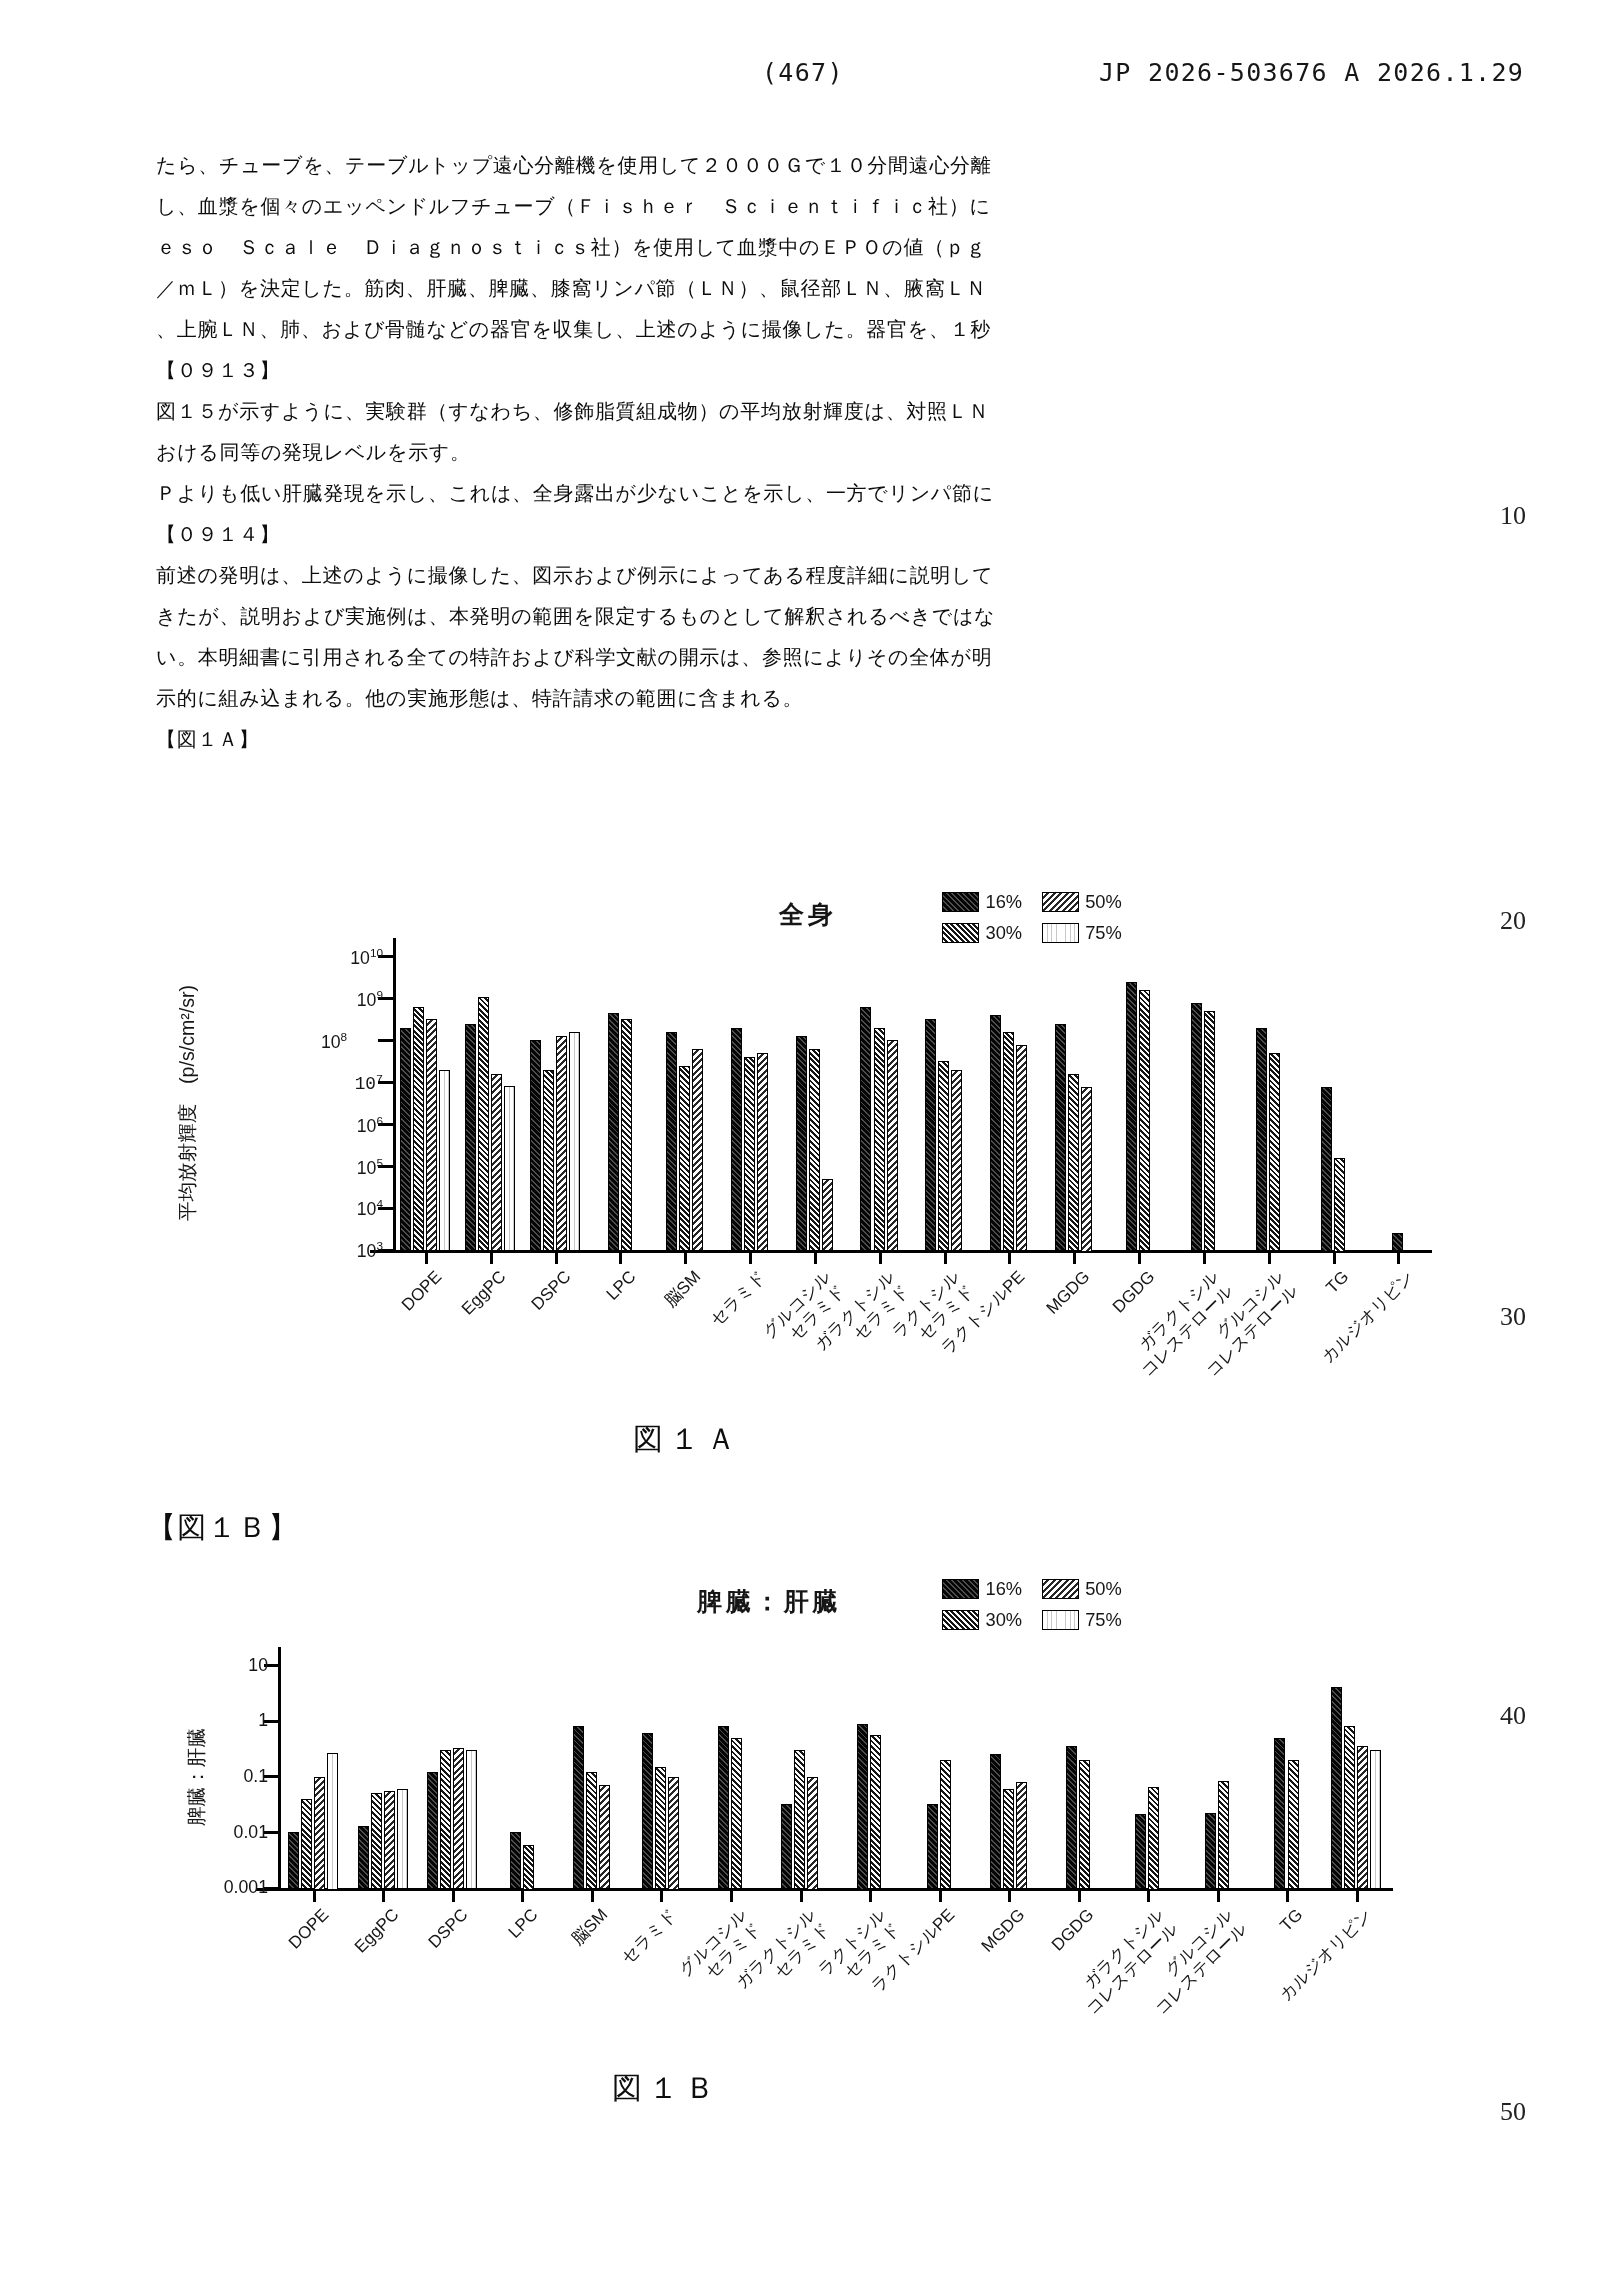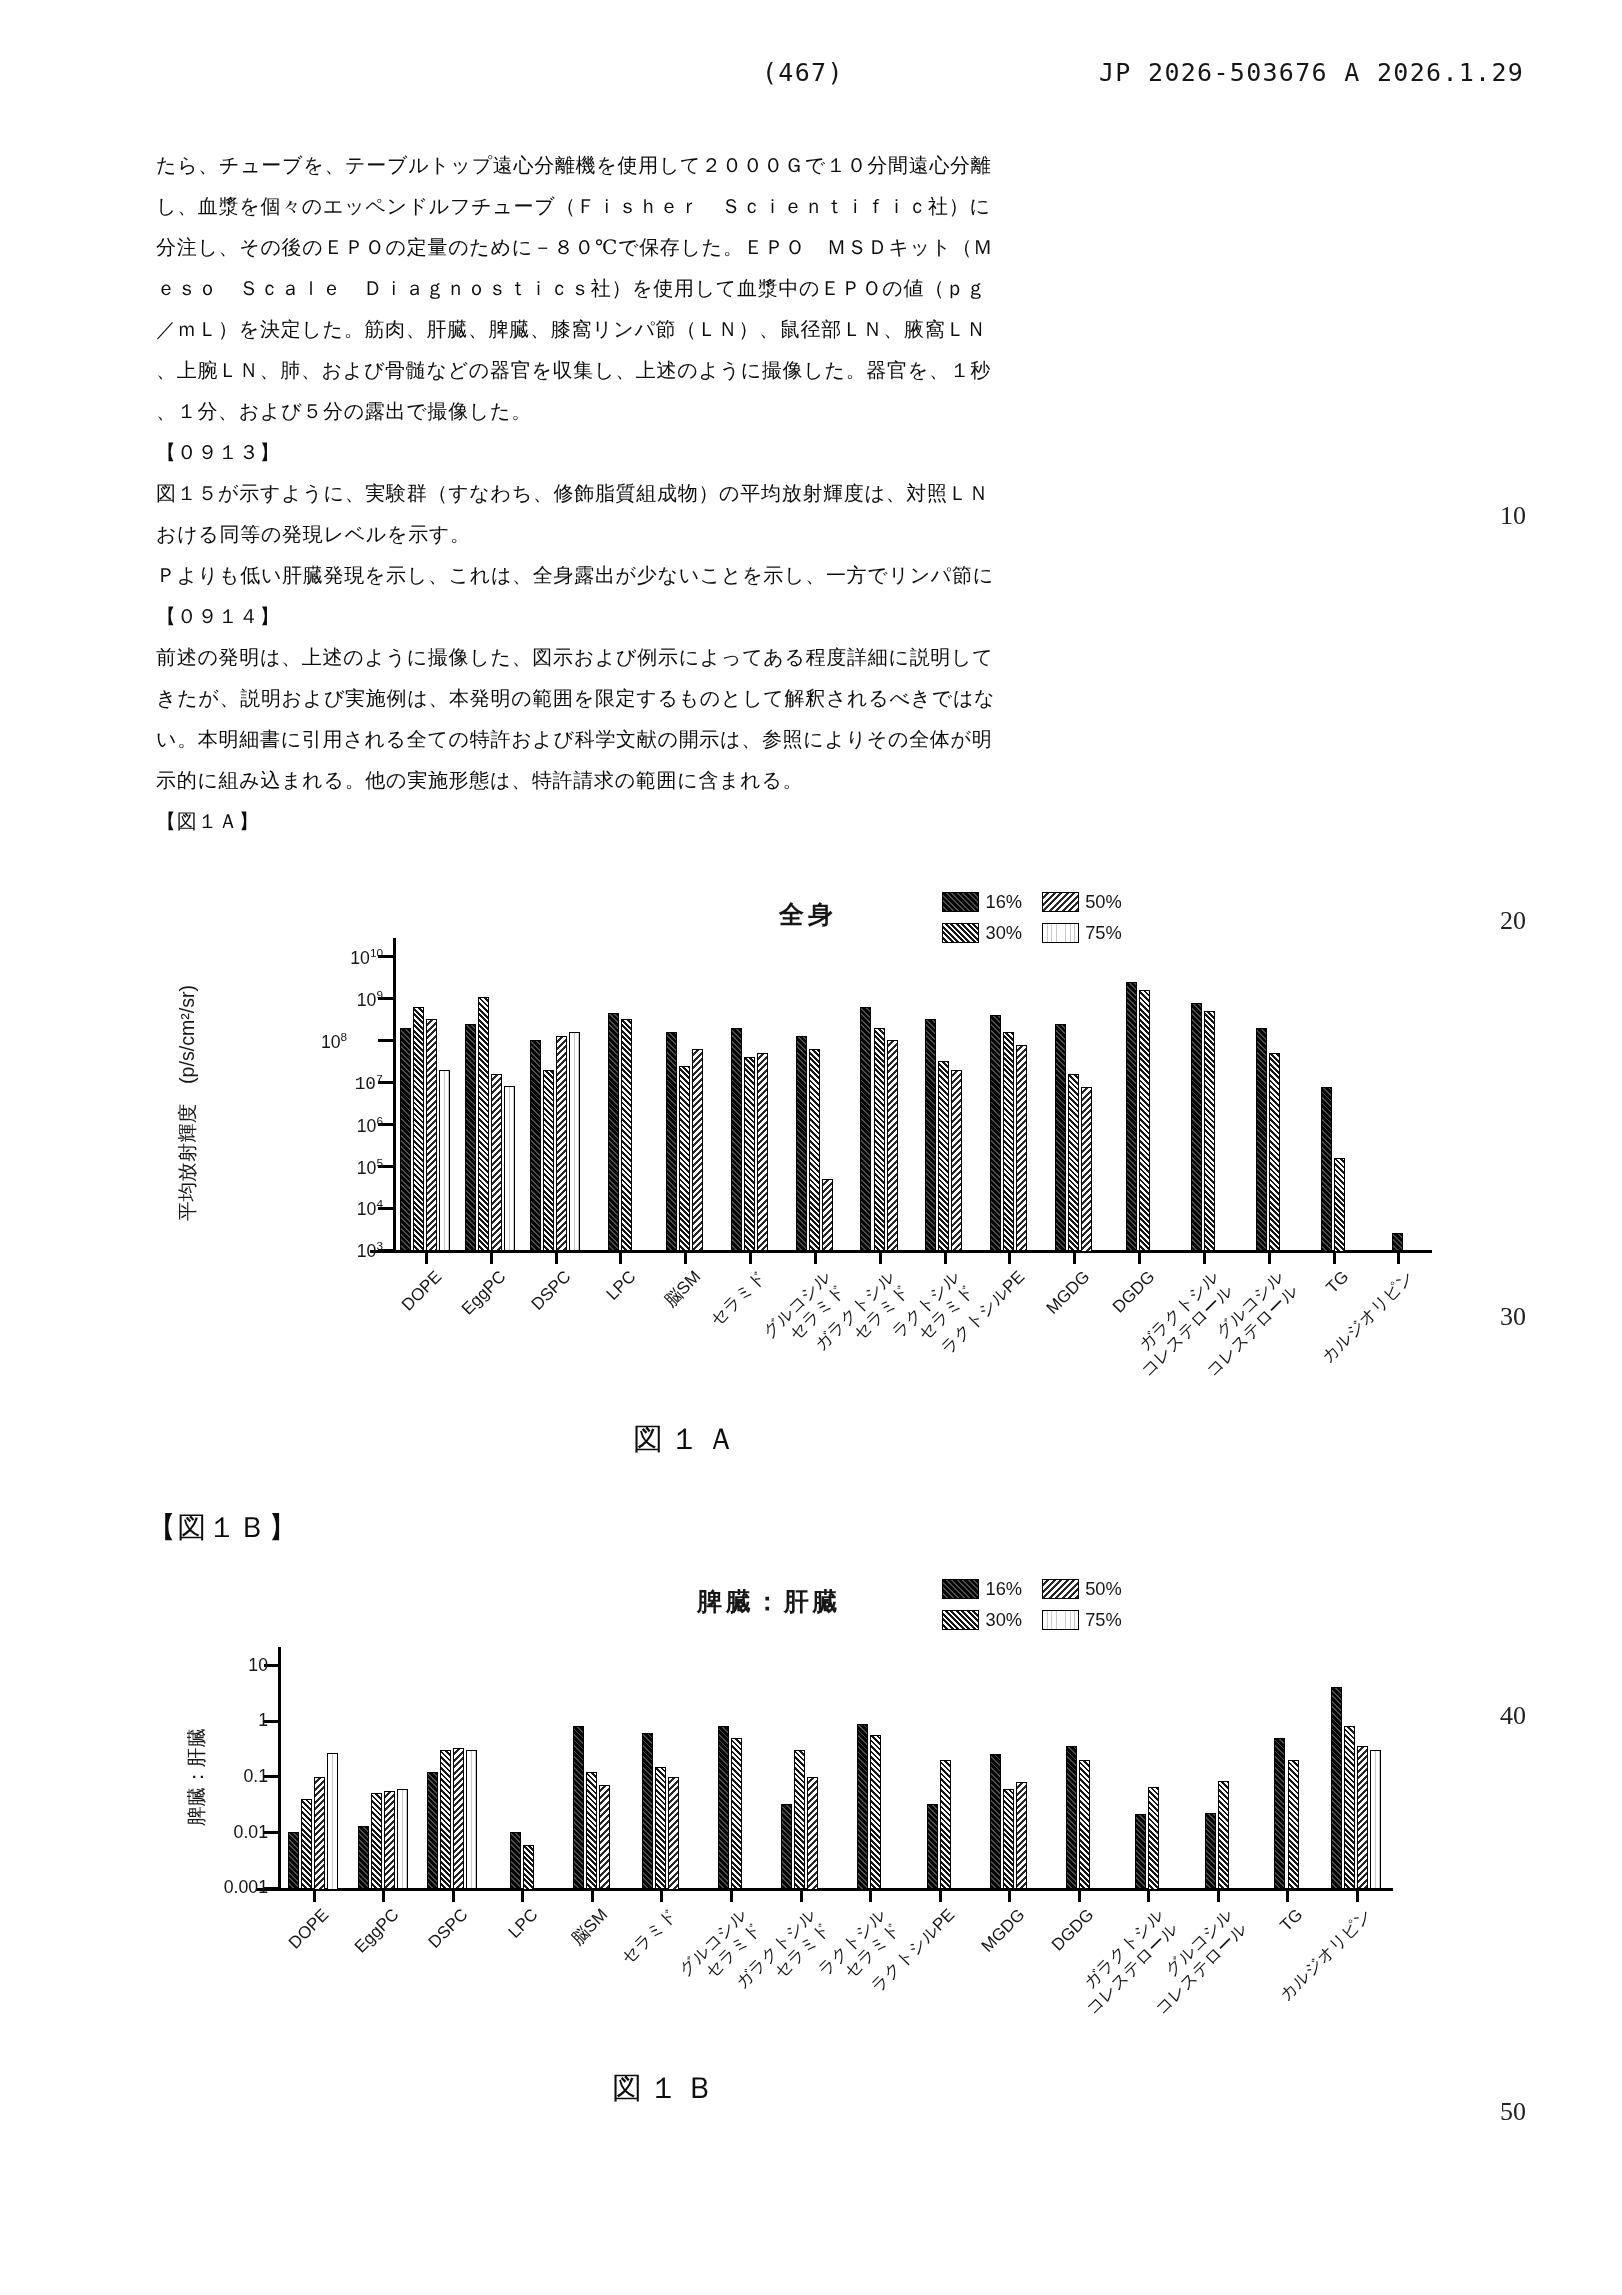--- a/index.html
+++ b/index.html
@@ -56,25 +56,23 @@
 
 <div id="page">
 
   <div id="hdr-left" class="hdr">(467)</div>
   <div id="hdr-right" class="hdr">JP  2026-503676  A  2026.1.29</div>
 
   <div id="body-text">
     <div>
         <div class="tline">たら、チューブを、テーブルトップ遠心分離機を使用して２０００Ｇで１０分間遠心分離</div>
         <div class="tline">し、血漿を個々のエッペンドルフチューブ（Ｆｉｓｈｅｒ　Ｓｃｉｅｎｔｉｆｉｃ社）に</div>
-        <div class="tline">分注し、その後のＥＰＯの定量のために－８０℃で保存した。ＥＰＯ　ＭＳＤキット（Ｍ</div>
         <div class="tline">ｅｓｏ　Ｓｃａｌｅ　Ｄｉａｇｎｏｓｔｉｃｓ社）を使用して血漿中のＥＰＯの値（ｐｇ</div>
         <div class="tline">／ｍＬ）を決定した。筋肉、肝臓、脾臓、膝窩リンパ節（ＬＮ）、鼠径部ＬＮ、腋窩ＬＮ</div>
         <div class="tline">、上腕ＬＮ、肺、および骨髄などの器官を収集し、上述のように撮像した。器官を、１秒</div>
-        <div class="tline">、１分、および５分の露出で撮像した。</div>
       </div>
     <div class="tline">【０９１３】</div>
     <div>
         <div class="tline">図１５が示すように、実験群（すなわち、修飾脂質組成物）の平均放射輝度は、対照ＬＮ</div>
         <div class="tline">おける同等の発現レベルを示す。</div>
         <div class="tline">Ｐよりも低い肝臓発現を示し、これは、全身露出が少ないことを示し、一方でリンパ節に</div>
       </div>
     <div class="tline">【０９１４】</div>
     <div>
         <div class="tline">前述の発明は、上述のように撮像した、図示および例示によってある程度詳細に説明して</div>

